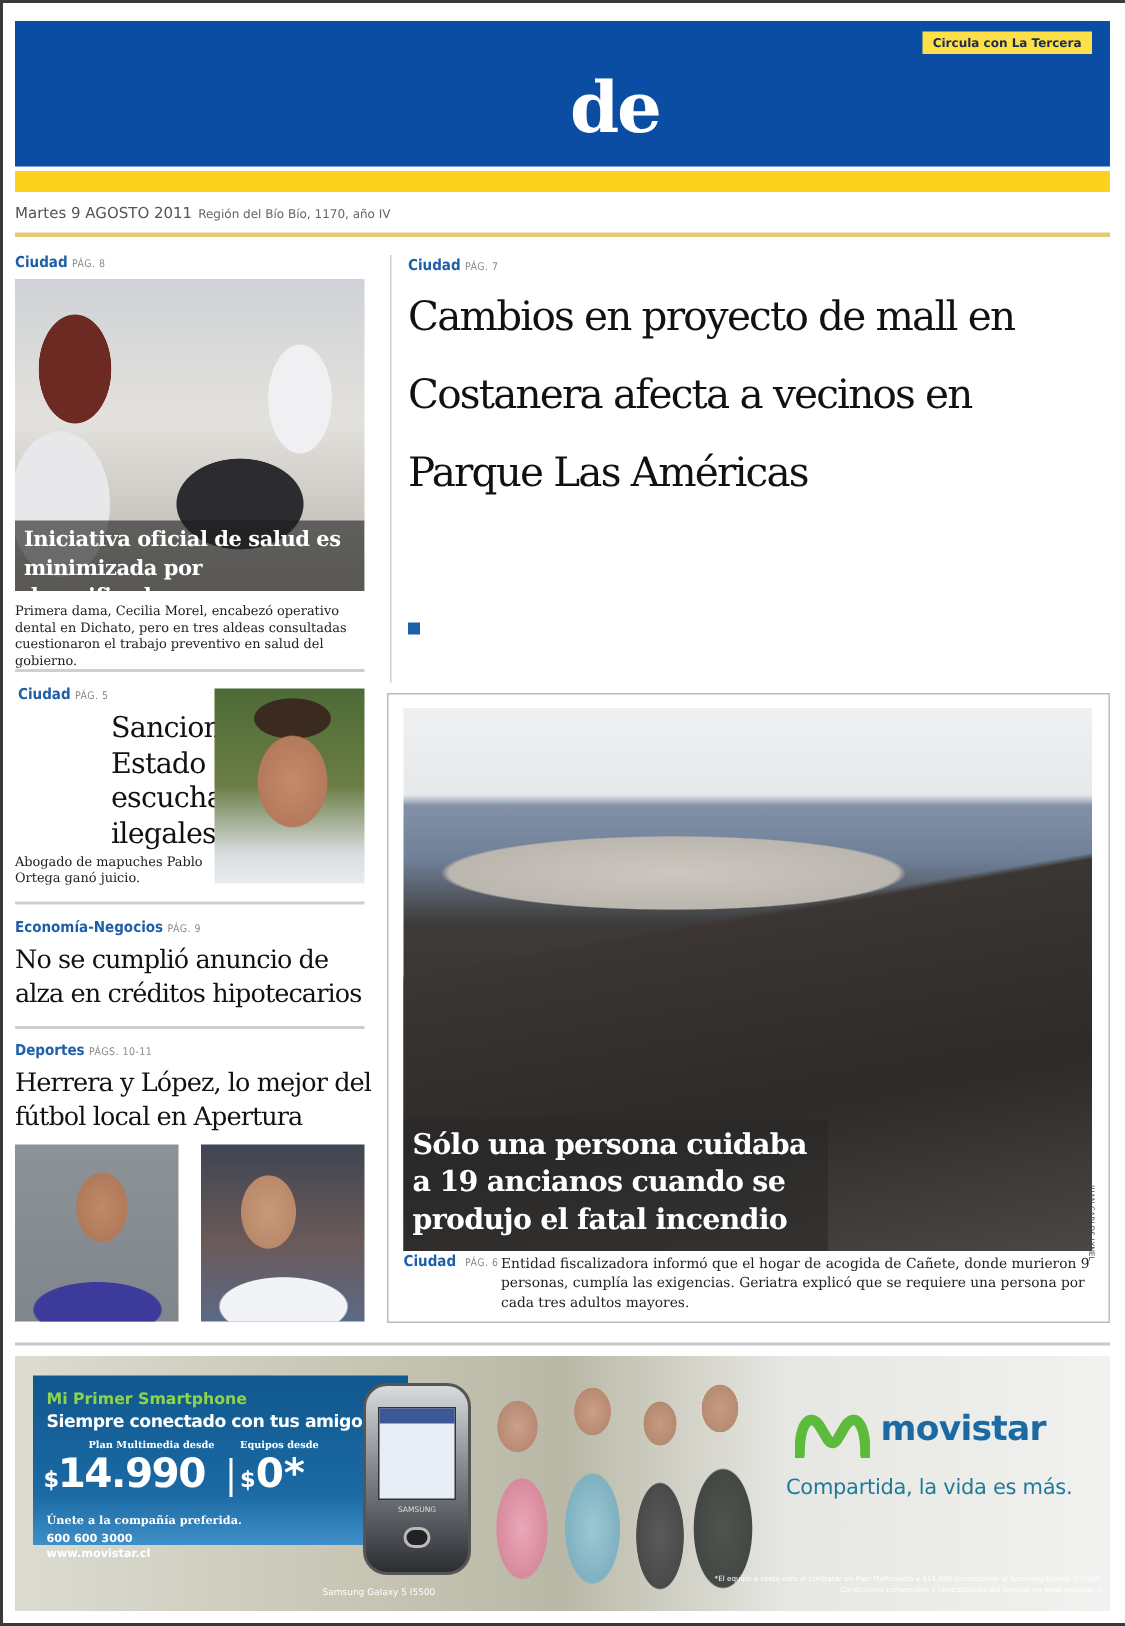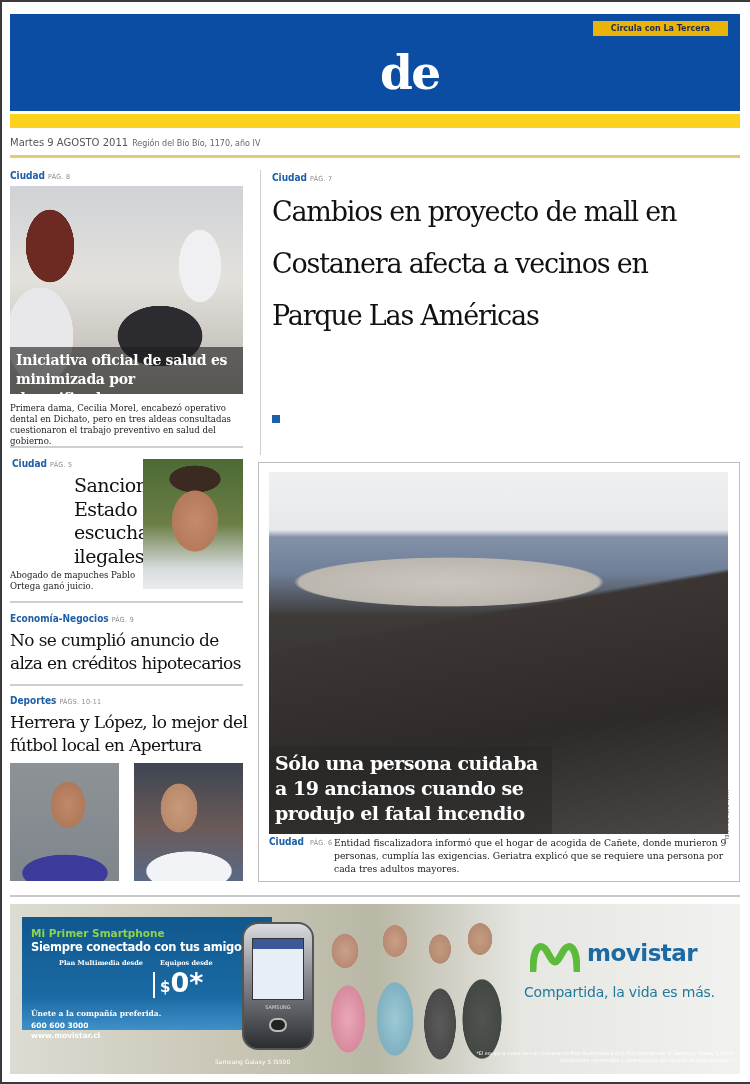--- a/index.html
+++ b/index.html
@@ -4,21 +4,21 @@
   <style>
     * { box-sizing: border-box; margin: 0; padding: 0; }
     html, body { width: 750px; height: 1084px; overflow: hidden; background: #ffffff; }
     body { position: relative; font-family: "DejaVu Serif", serif; color: #1a1a1a; }
     .frame { position: absolute; left: 0; top: 0; width: 750px; height: 1084px; border: 2px solid #3a3a3a; border-right-width: 0; pointer-events: none; }
 
     
     .masthead { position: absolute; left: 10px; top: 14px; width: 730px; height: 97px; background: #0a4da2; overflow: hidden; }
     .masthead .t1 { position: absolute; left: 12px; top: 4px; font-family: "DejaVu Serif", serif; font-weight: bold; font-size: 74px; color: #fff; letter-spacing: -2px; line-height: 90px; }
     .masthead .t2 { position: absolute; left: 370px; top: 27px; font-family: "DejaVu Serif", serif; font-weight: bold; font-size: 47px; color: #fff; letter-spacing: -1.5px; line-height: 64px; }
-    .circula { position: absolute; right: 12px; top: 7px; background: #eab308; color: #1d2a55; font-family: "DejaVu Sans", sans-serif; font-weight: bold; font-size: 8px; padding: 3px 18px; }
+    .circula { position: absolute; right: 12px; top: 7px; background: #fde047; color: #1d2a55; font-family: "DejaVu Sans", sans-serif; font-weight: bold; font-size: 8px; padding: 3px 7px; }
     .yellowbar { position: absolute; left: 10px; top: 114px; width: 730px; height: 14px; background: #fcd21d; }
     .dateline { position: absolute; left: 10px; top: 137px; font-family: "DejaVu Sans", sans-serif; font-size: 10px; color: #555; white-space: nowrap; }
     .dateline .small { font-size: 8px; margin-left: 4px; color: #666; }
     .goldrule { position: absolute; left: 10px; top: 155px; width: 730px; height: 3px; background: #e6c977; }
 
     .section { font-family: "DejaVu Sans Condensed", "DejaVu Sans", sans-serif; font-weight: bold; font-size: 10px; color: #1e5fa8; white-space: nowrap; }
     .section .pag { font-weight: normal; font-size: 7px; color: #8a8a8a; margin-left: 3px; letter-spacing: 0.3px; }
 
     .photo { position: absolute; overflow: hidden; }
     .rule { position: absolute; height: 2px; background: #cfcfcf; }
@@ -173,20 +173,21 @@
 <div class="firecap">Entidad fiscalizadora informó que el hogar de acogida de Cañete, donde murieron 9 personas, cumplía las exigencias. Geriatra explicó que se requiere una persona por cada tres adultos mayores.</div>
 
 <div class="adrule"></div>
 <div class="ad">
   <div class="people"></div>
   <div class="ad-blue">
     <div class="l1">Mi Primer Smartphone</div>
     <div class="l2">Siempre conectado con tus amigos.</div>
     <div class="lab1">Plan Multimedia desde</div>
     <div class="lab2">Equipos desde</div>
+    <div class="price1"><span class="dollar">$</span><span>14.990</span></div>
     <div class="sep"></div>
     <div class="price2"><span class="dollar">$</span><span>0*</span></div>
     <div class="l3">Únete a la compañía preferida.</div>
     <div class="l4">600 600 3000</div>
     <div class="l5">www.movistar.cl</div>
   </div>
   <div class="phone">
     <div class="screen"></div>
     <div class="brand">SAMSUNG</div>
     <div class="dpad"></div>

